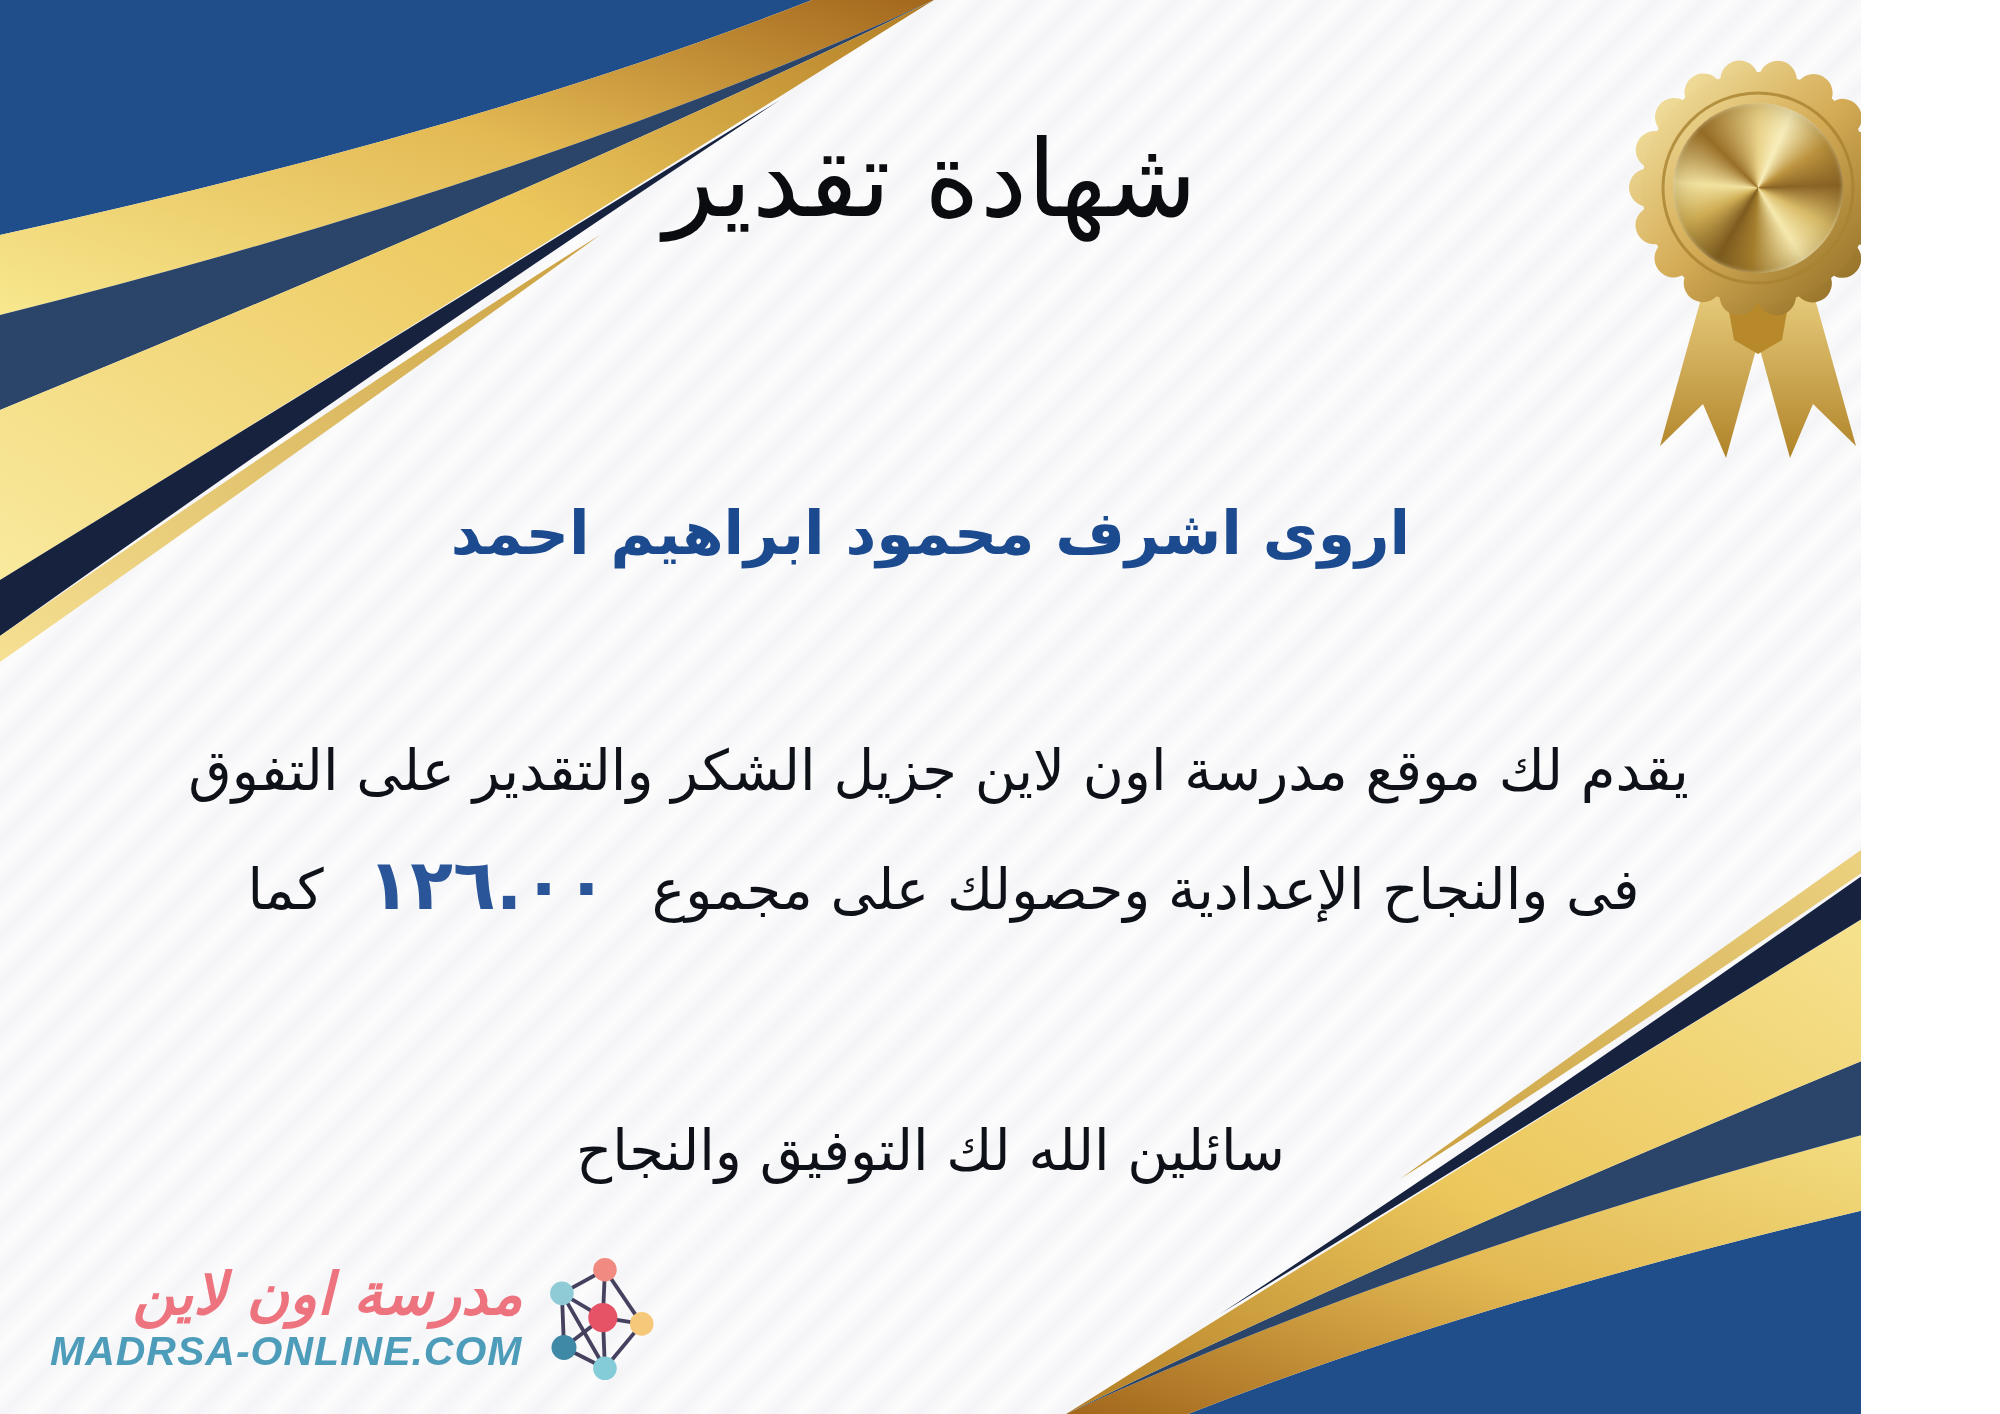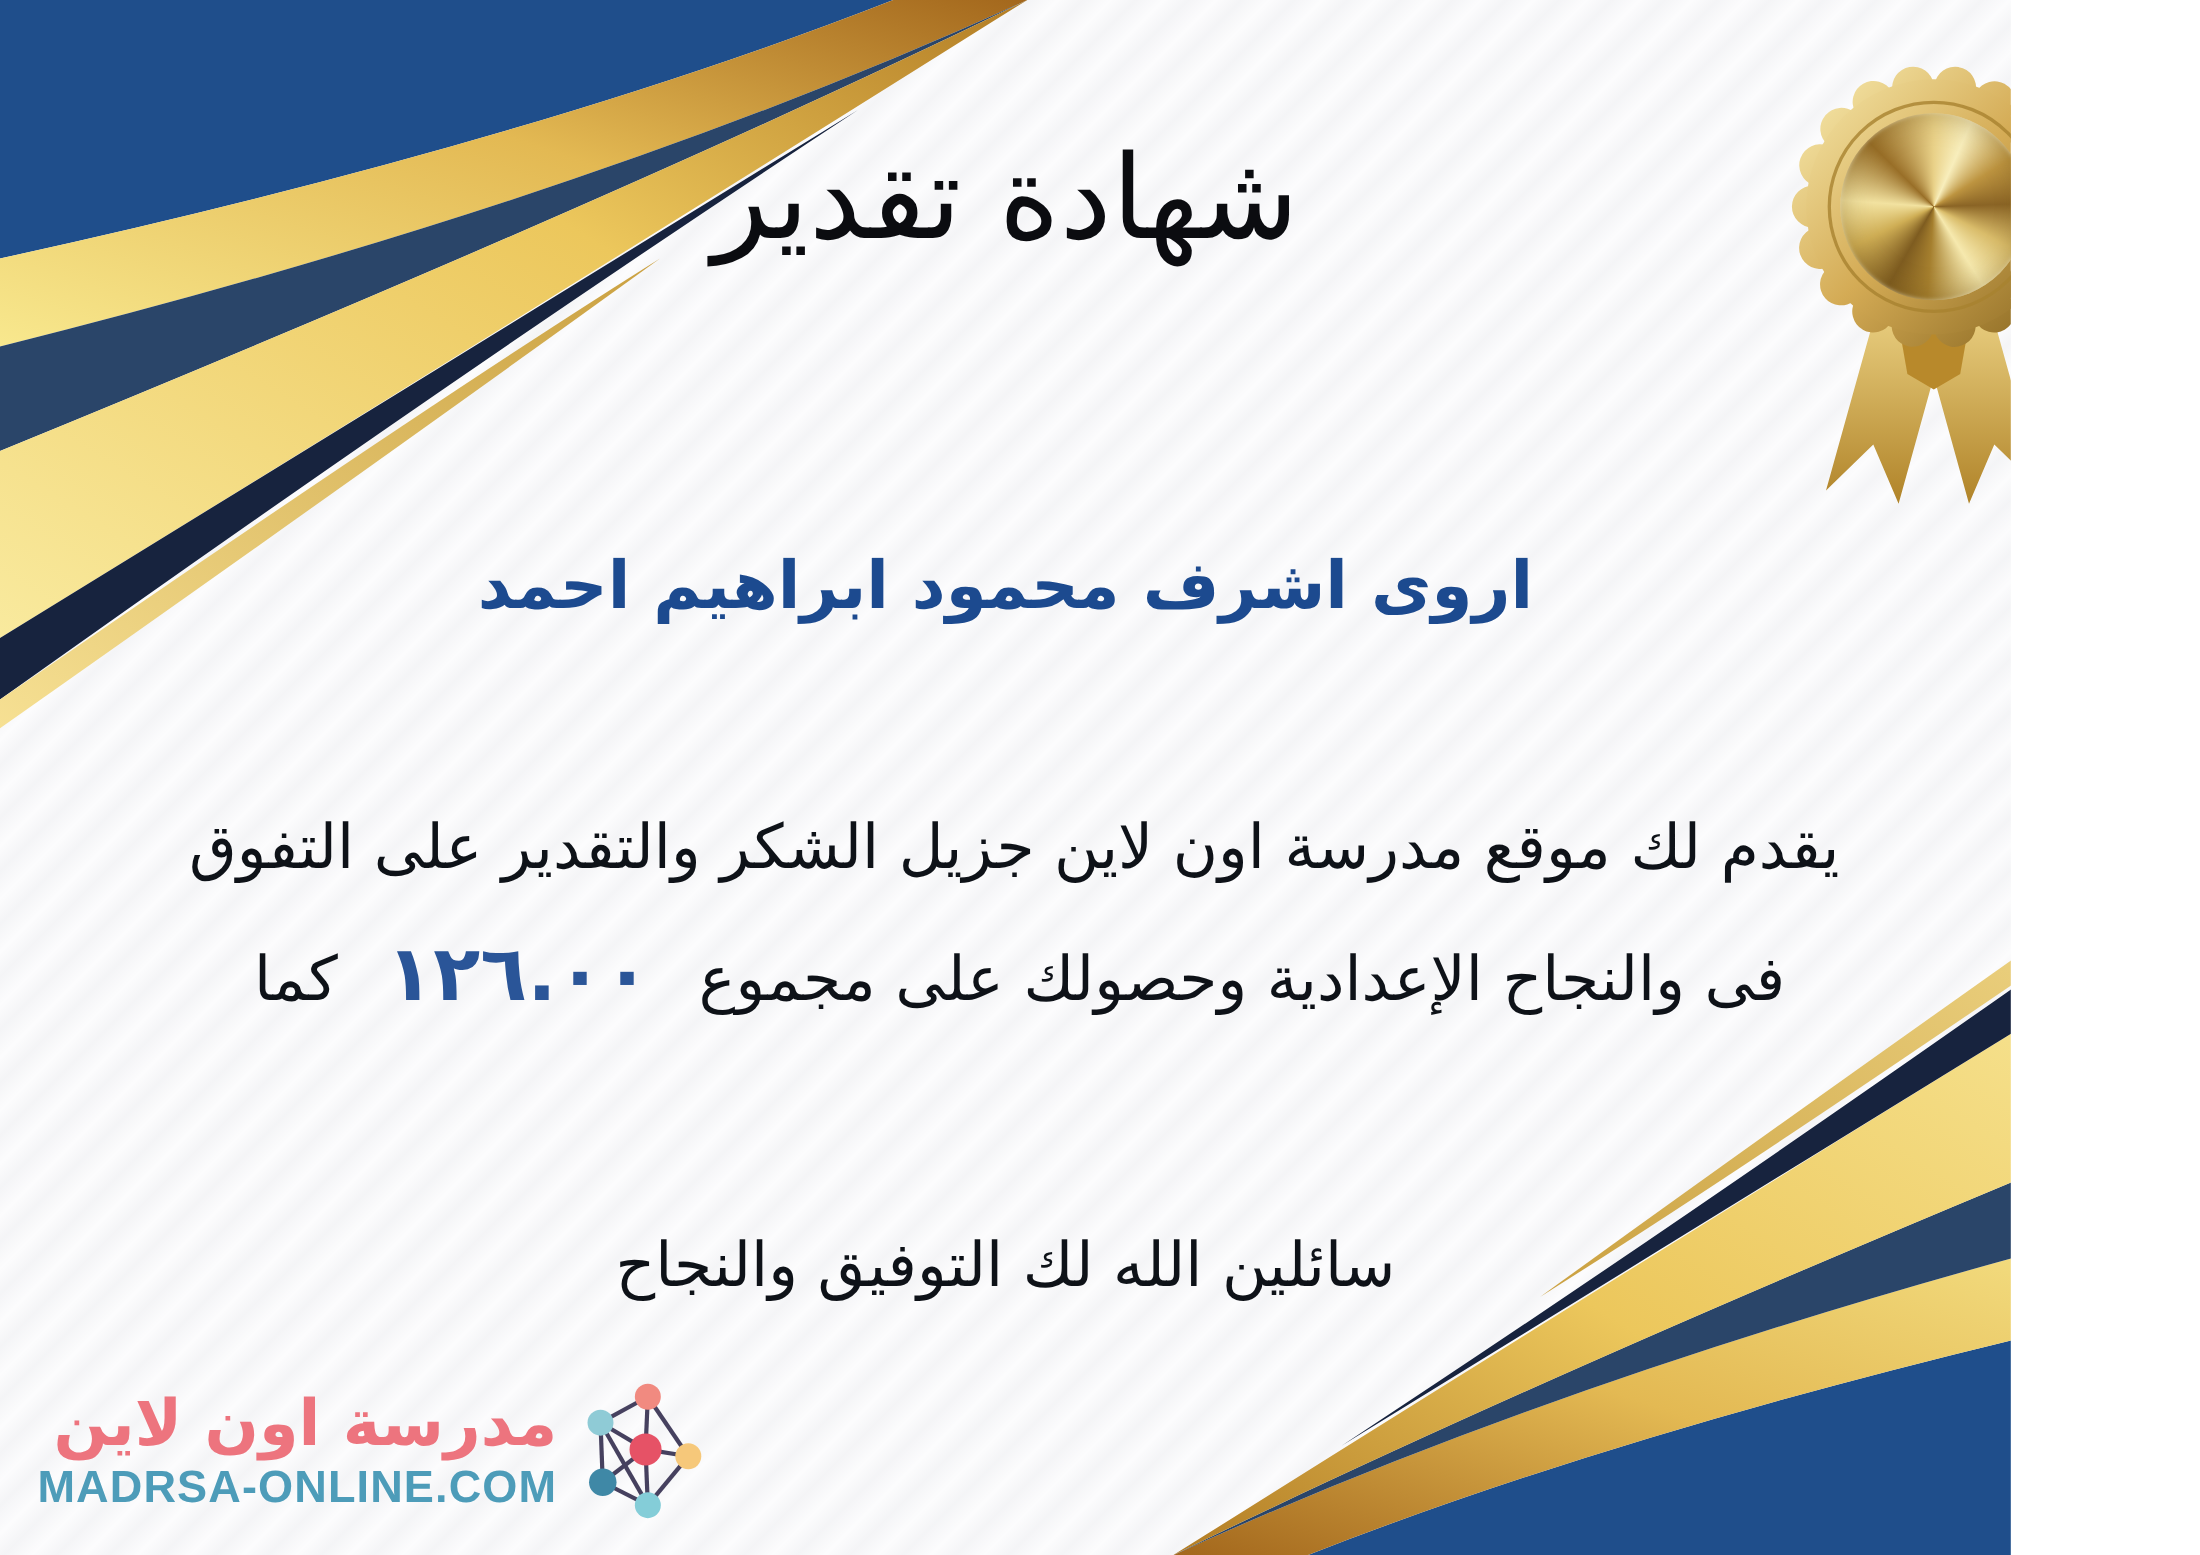--- a/index.html
+++ b/index.html
@@ -7,20 +7,21 @@
     position:relative;
     width:1828px;height:1414px;
     overflow:hidden;
     font-family:"DejaVu Sans", sans-serif;
     background:
       repeating-linear-gradient(135deg,
         rgba(30,40,70,0.000) 0px,
         rgba(30,40,70,0.035) 16px,
         rgba(30,40,70,0.000) 34px),
       #fcfcfd;
+    padding-left: 33px;
   }
   .bg-svg{position:absolute;inset:0;width:2000px;height:1414px;pointer-events:none;}
 
   .title{
     position:absolute;left:0;right:0;top:118px;
     text-align:center;direction:rtl;
     font-size:106px;font-weight:500;color:#0b0c10;
     letter-spacing:0px;
   }
   .student-name{
@@ -53,22 +54,22 @@
     border-radius:50%;
     background:conic-gradient(
       #e9d188 0deg,#f8eebc 24deg,#bd9440 58deg,#8a6425 88deg,
       #d9bc6a 118deg,#f6e9ae 148deg,#a57f2e 184deg,#7e5c20 210deg,
       #cfae55 244deg,#f2e2a0 274deg,#996f28 315deg,#e9d188 360deg);
     box-shadow:inset 0 0 26px rgba(110,80,20,.40), inset 0 0 4px rgba(255,250,220,.7);
   }
 
   
   .logo{
-    position:absolute;left:34px;top:1250px;
-    display:flex;align-items:center;gap:16px;
+    position:absolute;left:50px;top:1250px;
+    display:flex;align-items:center;gap:16px;font-style:italic;
   }
   .logo-text{display:flex;flex-direction:column;align-items:flex-end;}
   .logo-arabic{
     direction:rtl;font-size:58px;font-weight:bold;color:#ed747e;line-height:1.15;
   }
   .logo-domain{
     font-family:"Liberation Sans", sans-serif;
     font-size:41px;font-weight:bold;color:#4d9cb9;letter-spacing:1px;line-height:1.15;
   }
 </style>

